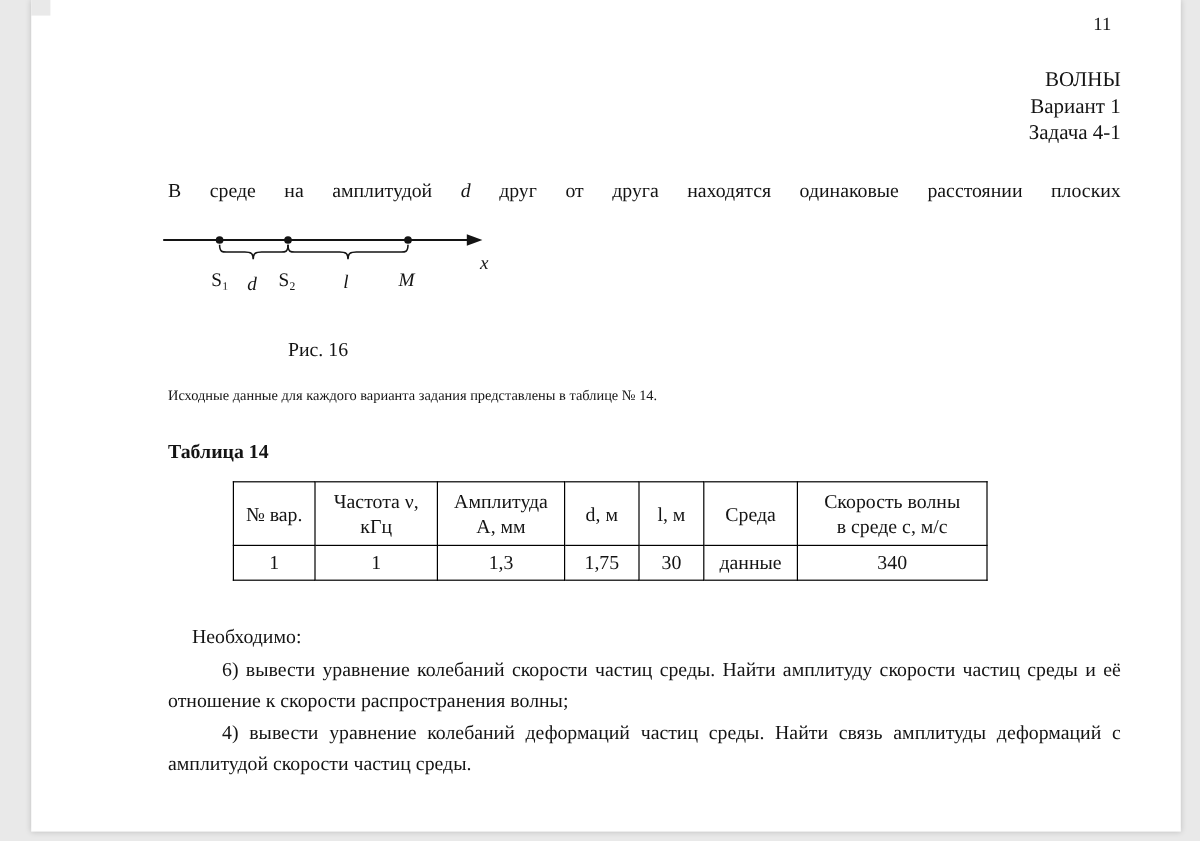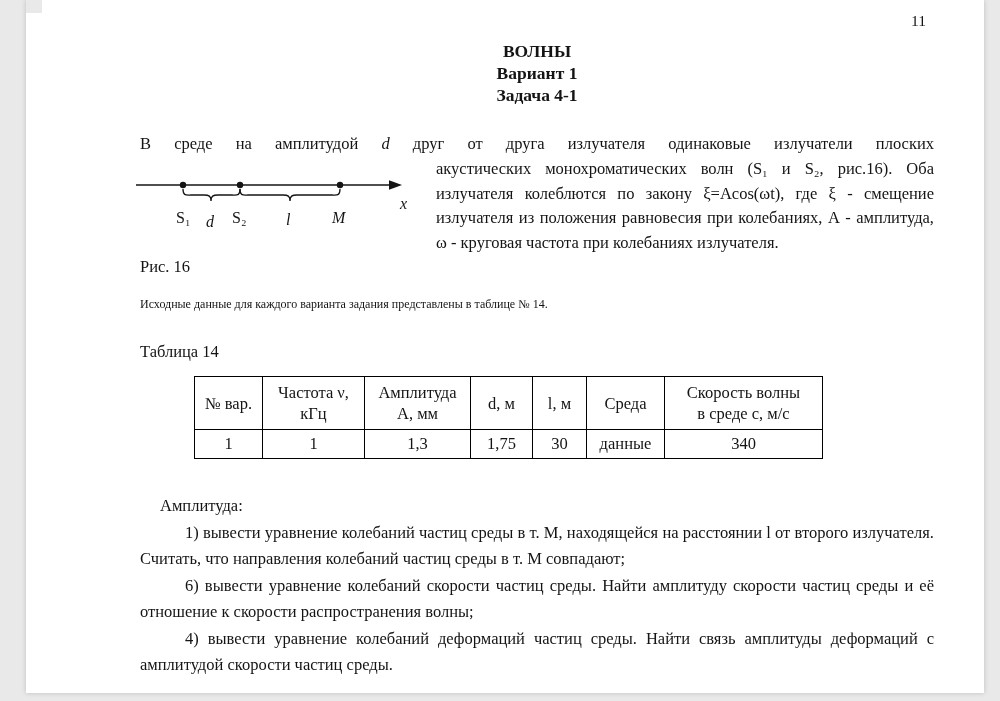--- a/index.html
+++ b/index.html
@@ -10,32 +10,32 @@
     color:#141414;
   }
   .page{
     position:absolute;left:26px;top:0;width:958px;height:693px;
     background:#ffffff;box-shadow:0 0 5px rgba(0,0,0,.18);
   }
   .corner-notch{
     position:absolute;left:26px;top:0;width:16px;height:13px;
     background:#e9e9e9;z-index:3;
   }
-  .content{position:relative;height:100%;box-sizing:border-box;padding:0 50px 0 114px}
+  .content{position:relative;height:100%;box-sizing:border-box;padding:15px 50px 0 114px}
   .page-num{position:absolute;top:12px;right:58px;font-size:15.5px}
-  .titles{text-align:center;padding-top:40px;font-weight:bold;font-size:17.5px;line-height:22px}
+  .titles{text-align:right;padding-top:40px;font-weight:normal;font-size:17.5px;line-height:22px}
   .intro{margin-top:26px;font-size:16.5px}
   .intro-line1{line-height:24px;text-align:justify;text-align-last:justify}
   .intro-row{display:flex;margin-top:1px}
   .figure{flex:0 0 292px;width:292px}
   .figure svg{display:block;margin:6px 0 0 -12px}
-  .fig-caption{width:250px;margin-top:14px;font-size:16.5px}
+  .fig-caption{width:250px;text-align:center;margin-top:24px;font-size:16.5px}
   .intro-rest{flex:1;text-align:justify;line-height:24.5px;padding-left:4px}
   .data-note{margin-top:20px;font-size:12px}
-  .table-title{margin-top:30px;font-weight:normal;font-size:16.5px}
+  .table-title{margin-top:30px;font-weight:bold;font-size:16.5px}
   table{border-collapse:collapse;table-layout:fixed;margin:14px 4px 0 54px;font-size:16.5px}
   th,td{border:1.6px solid #000;text-align:center;vertical-align:middle;font-weight:normal;padding:1px 4px;overflow:hidden}
   th{white-space:pre-line;line-height:21px;height:50px}
   td{height:26px}
   .col-it{}
   .tasks{margin-top:34px;font-size:16.5px;line-height:26.5px}
   .tasks-heading{text-indent:20px}
   .task{text-indent:45px;text-align:justify}
   .svg-label{font-family:"Liberation Serif","DejaVu Serif",serif;font-size:16px;fill:#141414}
   .svg-label-it{font-style:italic}
@@ -48,21 +48,21 @@
 
     <div class="page-num">11</div>
 
     <div class="titles">
       <div>ВОЛНЫ</div>
       <div>Вариант 1</div>
       <div>Задача 4-1</div>
     </div>
 
     <div class="intro">
-      <div class="intro-line1"><span>В среде на амплитудой </span><i>d</i><span> друг от друга излучателя одинаковые излучатели плоских</span></div>
+      <div class="intro-line1"><span>В среде на амплитудой </span><i>d</i><span> друг от друга находятся одинаковые расстоянии плоских</span></div>
       <div class="intro-row">
         <div class="figure">
           <svg width="292" height="80" viewBox="0 0 292 80">
 
             <line x1="8" y1="22" x2="262" y2="22" stroke="#141414" stroke-width="1.5"></line>
             <polygon points="274,22 261,17.2 261,26.8" fill="#141414"></polygon>
 
             <circle cx="55" cy="22" r="3.2" fill="#141414"></circle>
             <circle cx="112" cy="22" r="3.2" fill="#141414"></circle>
             <circle cx="212" cy="22" r="3.2" fill="#141414"></circle>
@@ -73,21 +73,20 @@
 
             <text class="svg-label" x="48" y="60">S₁</text>
             <text class="svg-label svg-label-it" x="78" y="64">d</text>
             <text class="svg-label" x="104" y="60">S₂</text>
             <text class="svg-label svg-label-it" x="158" y="62">l</text>
             <text class="svg-label svg-label-it" x="204" y="60">M</text>
             <text class="svg-label svg-label-it" x="272" y="46">x</text>
           </svg>
           <div class="fig-caption">Рис. 16</div>
         </div>
-        <div class="intro-rest">акустических монохроматических волн (S₁ и S₂, рис.16). Оба излучателя колеблются по закону ξ=Acos(ωt), где ξ - смещение излучателя из положения равновесия при колебаниях, А - амплитуда, ω - круговая частота при колебаниях излучателя.</div>
       </div>
     </div>
 
     <div class="data-note">Исходные данные для каждого варианта задания представлены в таблице № 14.</div>
 
     <div class="table-title">Таблица 14</div>
 
     <table>
       <colgroup>
         <col style="width:68px">
@@ -119,21 +118,20 @@
           <td>1,3</td>
           <td>1,75</td>
           <td>30</td>
           <td>данные</td>
           <td>340</td>
         </tr>
       </tbody>
     </table>
 
     <div class="tasks">
-      <div class="tasks-heading">Амплитуда:</div>
-      <div class="task">1)  вывести уравнение колебаний частиц среды в т. М, находящейся на расстоянии l от второго излучателя. Считать, что направления колебаний частиц среды в т. М совпадают;</div>
+      <div class="tasks-heading">Необходимо:</div>
       <div class="task">6)  вывести уравнение колебаний скорости частиц среды. Найти амплитуду скорости частиц среды и её отношение к скорости распространения волны;</div>
       <div class="task">4)  вывести уравнение колебаний деформаций частиц среды. Найти связь амплитуды деформаций с амплитудой скорости частиц среды.</div>
     </div>
 
   </div>
 </div>
 <div class="corner-notch"></div>
 
 </body></html>

